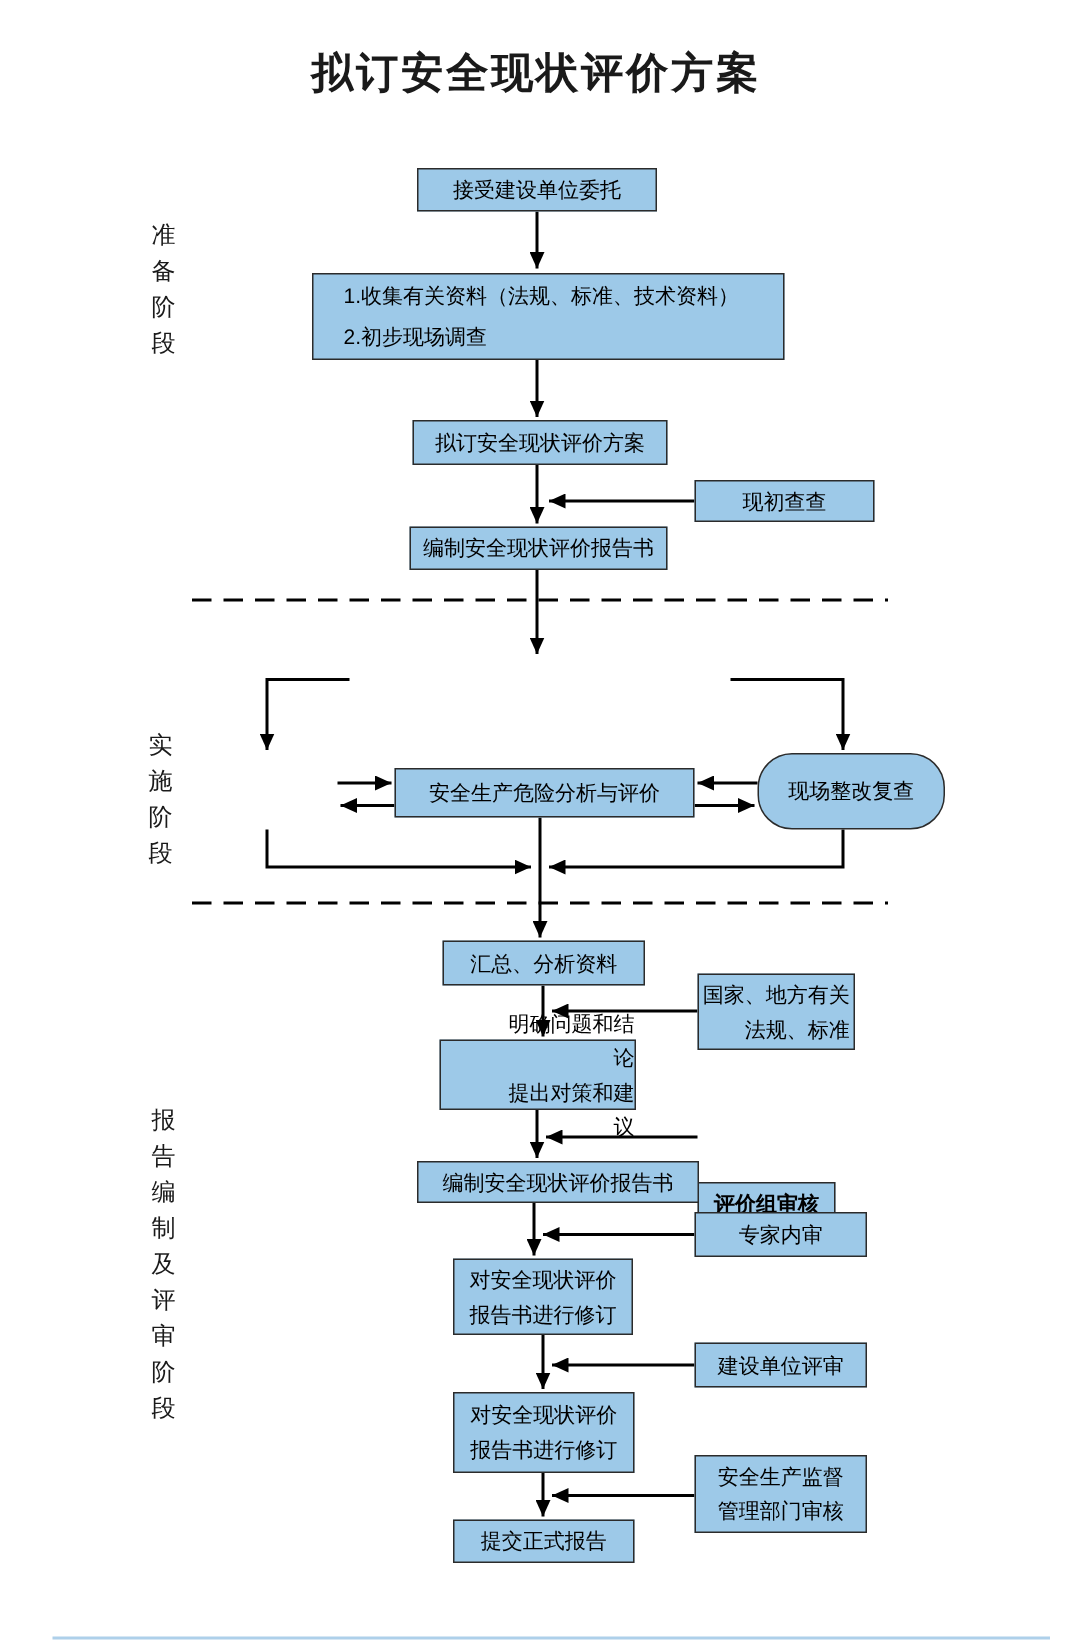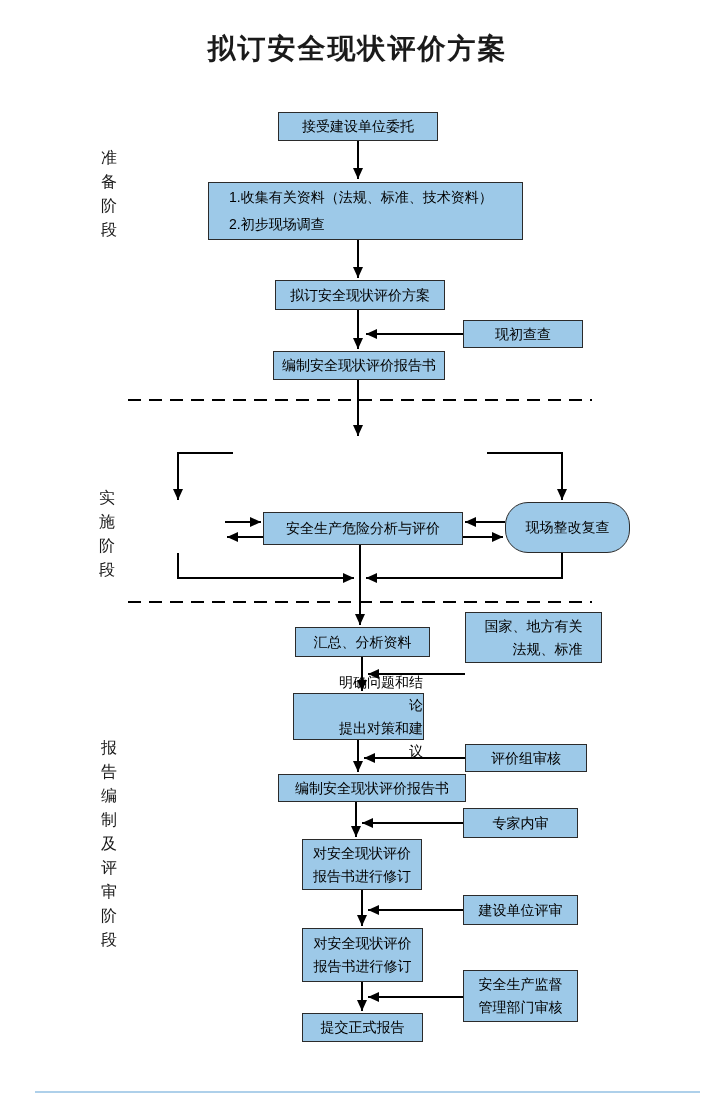--- a/index.html
+++ b/index.html
@@ -119,31 +119,31 @@
     </div>
 
   <div class="node" style="left:505px;top:502px;width:125px;height:51px;border-radius:23px;">
       <span>现场整改复查</span>
     </div>
 
   <div class="node" style="left:295px;top:627px;width:135px;height:30px;">
       <span>汇总、分析资料</span>
     </div>
 
-  <div class="node" style="left:465px;top:612px;width:137px;height:51px;">
+  <div class="node" style="left:465px;top:649px;width:105px;height:51px;">
       <span>国家、地方有关
 法规、标准</span>
     </div>
 
   <div class="node" style="left:293px;top:693px;width:131px;height:47px;padding-left:39px;">
       <span>明确问题和结论
 提出对策和建议</span>
     </div>
 
-  <div class="node" style="left:465px;top:744px;width:122px;height:28px;">
+  <div class="node" style="left:465px;top:788px;width:92px;height:28px;font-weight:bold;">
       <span>评价组审核</span>
     </div>
 
   <div class="node" style="left:262px;top:774px;width:188px;height:28px;margin-left:16px;">
       <span>编制安全现状评价报告书</span>
     </div>
 
   <div class="node" style="left:463px;top:808px;width:115px;height:30px;">
       <span>专家内审</span>
     </div>

